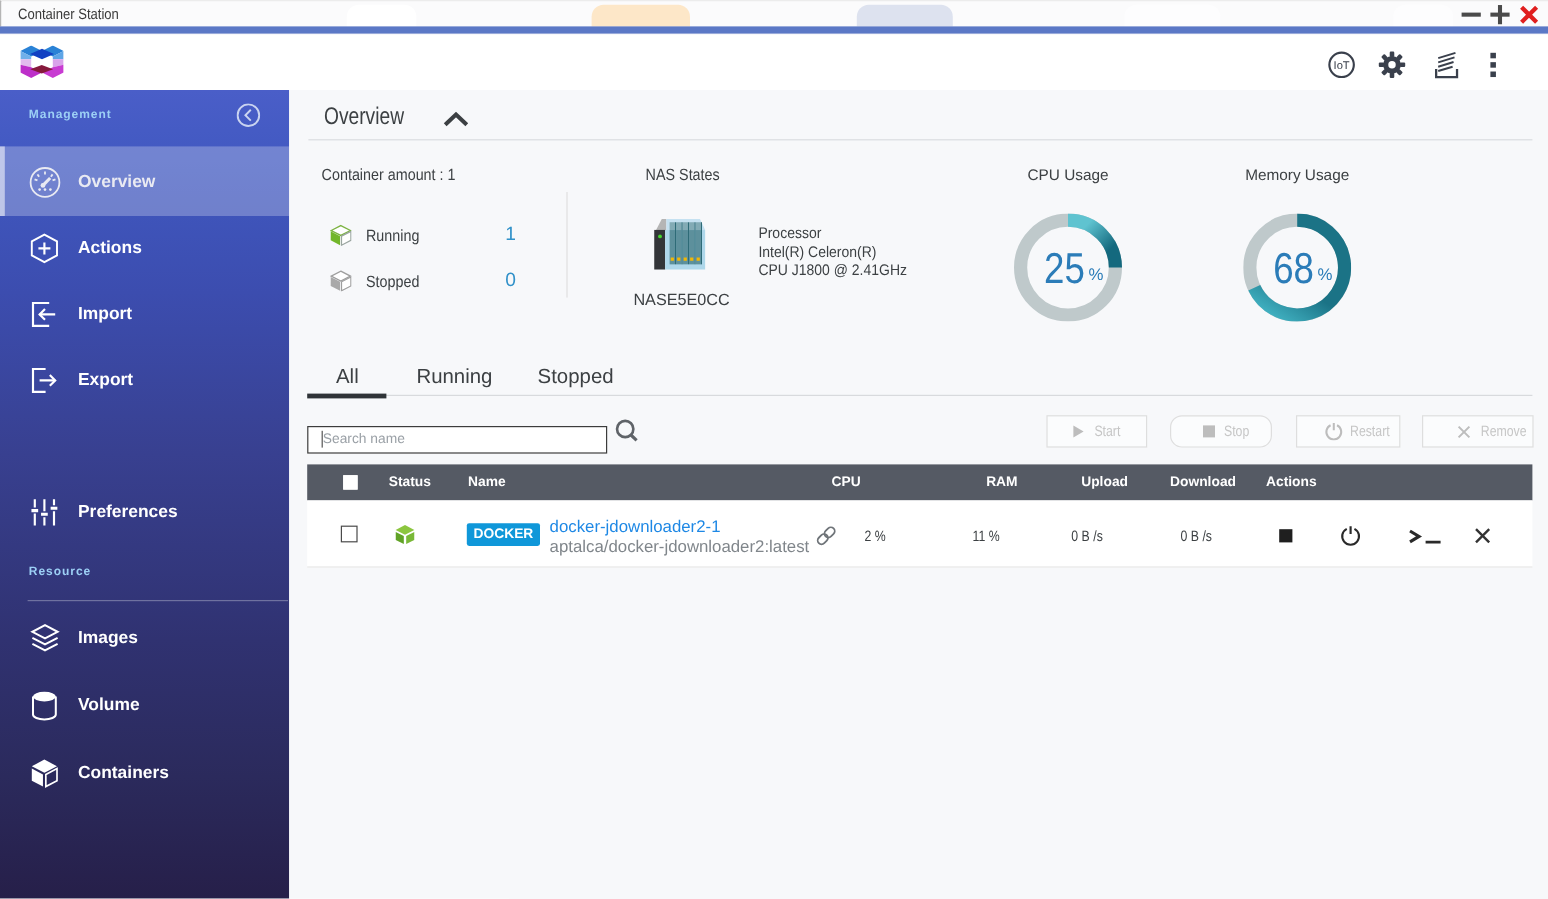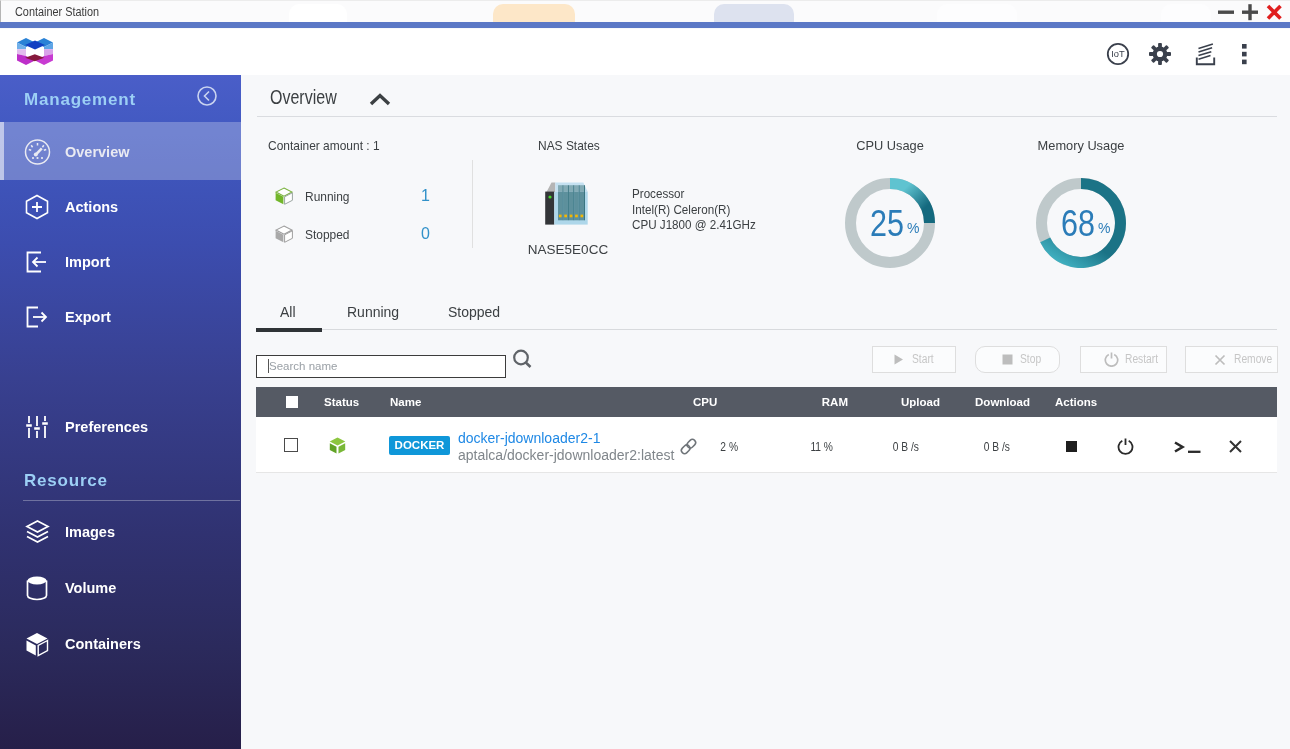--- a/index.html
+++ b/index.html
@@ -15,37 +15,37 @@
 
 
 #header { left:0; top:29px; width:1290px; height:46px; background:#ffffff; }
 #wordmark { position:absolute; left:65px; top:0; height:46px; line-height:46px; font-size:22px; color:#1478ce; }
 #wordmark b { font-weight:bold; color:#1377cd; }
 #wordmark span { font-weight:normal; color:#2a90dd; }
 
 
 #sidebar { left:0; top:75px; width:241px; height:674px;
   background:linear-gradient(180deg,#4a5ec8 0%,#4058c0 10%,#3c4daf 25%,#384090 45%,#303271 68%,#2b2a5c 85%,#261f49 100%); }
-.side-label { position:absolute; left:24px; font-size:17px; font-weight:bold; color:#9ccff5; letter-spacing:0.8px; }
+.side-label { position:absolute; left:24px; font-size:10px; font-weight:bold; color:#9ccff5; letter-spacing:0.8px; }
 .nav-item { position:absolute; left:0; width:241px; height:55px; }
 .nav-item .txt { position:absolute; left:65px; top:50%; transform:translateY(-50%); font-size:14.5px; font-weight:bold; color:#ffffff; }
 .nav-item svg { position:absolute; left:24px; top:50%; transform:translateY(-50%); }
 #sel { position:absolute; left:0; top:47px; width:241px; height:58px; background:rgba(255,255,255,0.26); }
 #selbar { position:absolute; left:0; top:47px; width:4px; height:58px; background:rgba(255,255,255,0.55); }
 #res-divider { position:absolute; left:23px; top:425px; width:217px; height:1px; background:rgba(255,255,255,0.3); }
 
 
 #main { left:241px; top:75px; width:1049px; height:674px; background:#f7f8fa; }
 #ov-title { position:absolute; left:29px; top:11px; font-size:20px; color:#3c4043; transform:scaleX(0.8); transform-origin:0 50%; }
 #ov-divider { position:absolute; left:16px; top:41px; width:1020px; height:1px; background:#dadce0; }
 .g14 { font-size:13.5px; color:#3c4043; }
 .sqz { transform:scaleX(0.885); transform-origin:0 50%; }
 
 
-.tab { position:absolute; top:229px; font-size:14px; color:#3c4043; }
+.tab { position:absolute; top:229px; font-size:17px; color:#3c4043; }
 #tabline { position:absolute; left:15px; top:254px; width:1021px; height:1px; background:#d8dadd; }
 #tabactive { position:absolute; left:15px; top:253px; width:66px; height:3.5px; background:#2f3337; }
 
 
 #search { position:absolute; left:15px; top:280px; width:250px; height:23px; background:#fff; border:1.5px solid #3c3c3c; }
 #search .ph { position:absolute; left:12px; top:4px; font-size:11.5px; color:#9aa0a6; }
 #search .caret { position:absolute; left:10.5px; top:3px; width:1px; height:14px; background:#555; }
 .btn { position:absolute; top:271px; height:27px; border:1px solid #dedede; background:#fbfcfd; }
 .btn span { position:absolute; top:0; height:25px; line-height:25px; font-size:12.5px; color:#c6c6c6; transform:scaleX(0.82); transform-origin:0 50%; }
 

